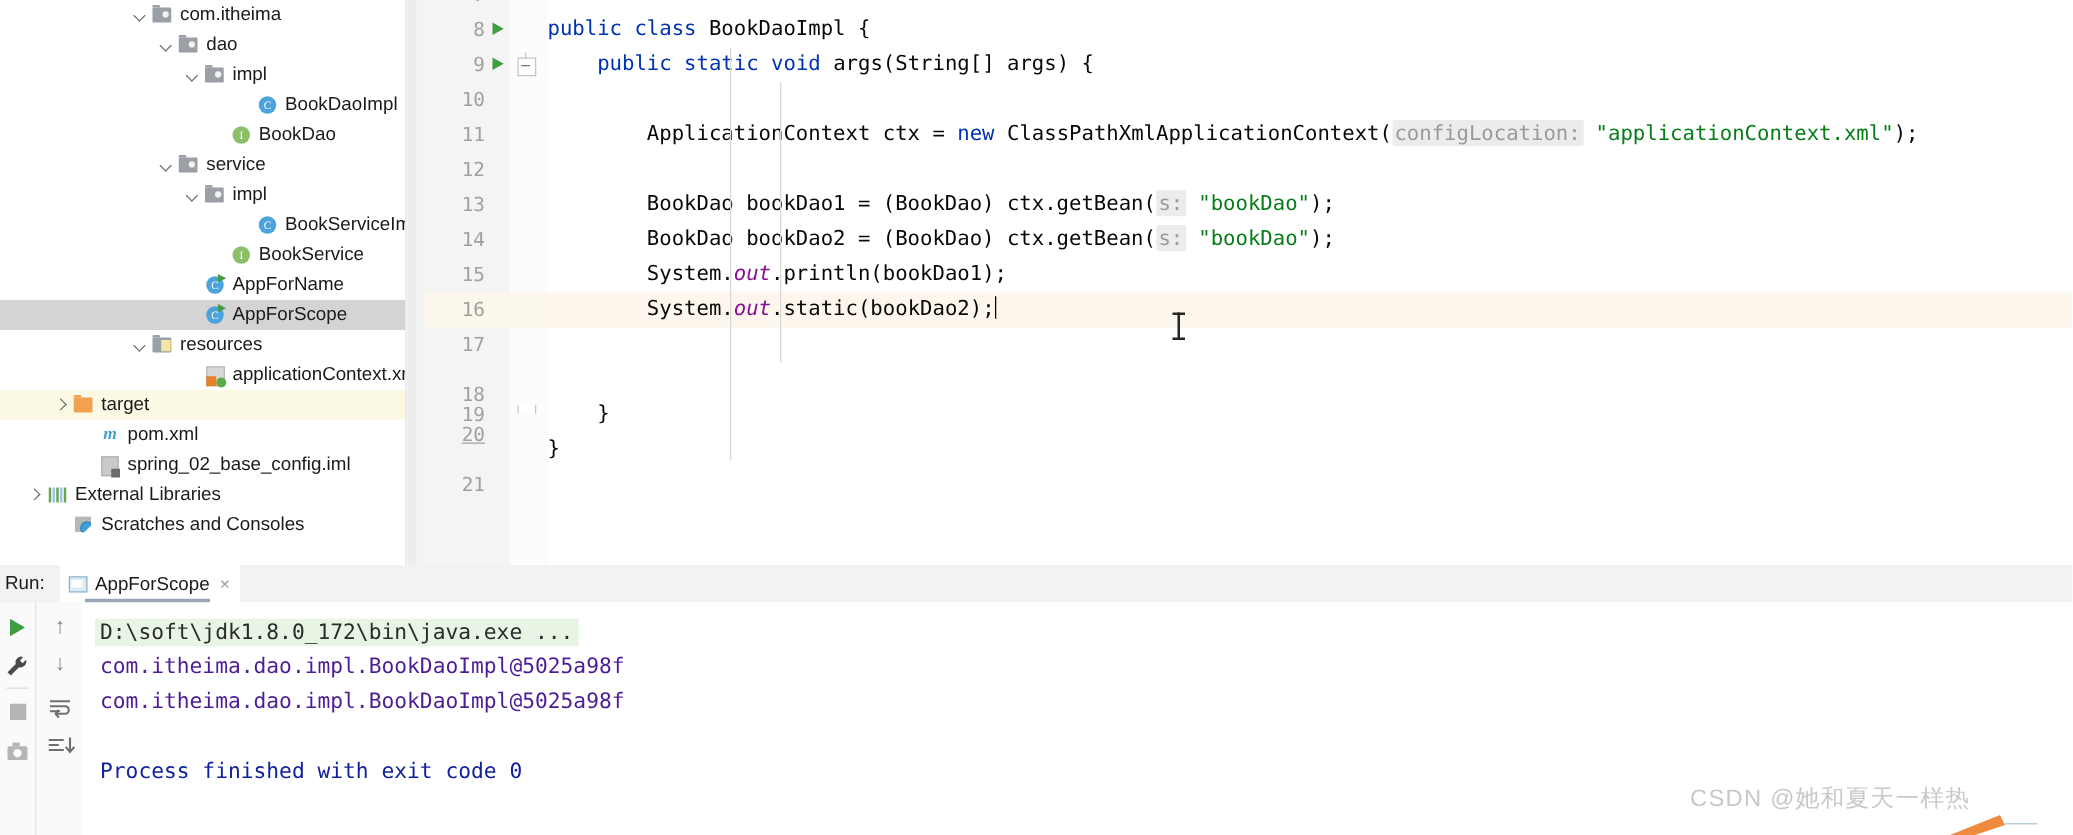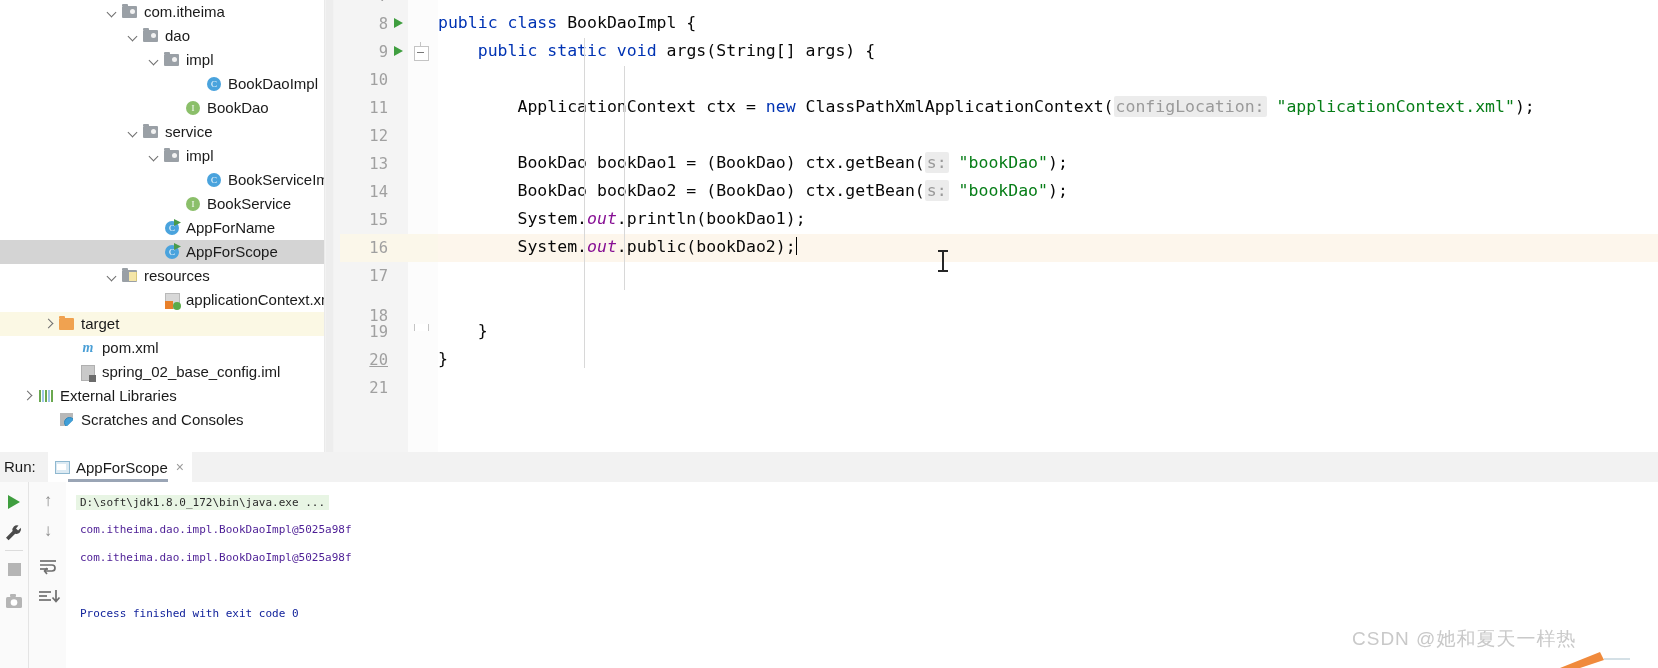--- a/index.html
+++ b/index.html
@@ -123,21 +123,21 @@
 
   .run-tools{position:absolute;left:0;top:30px;width:28px;height:186px;background:#fafafa;}
   .run-tools2{position:absolute;left:28px;top:30px;width:38px;height:186px;background:#fafafa;border-left:1px solid #e4e4e4;}
   .tool{position:absolute;left:0;width:28px;height:30px;}
   .tool2{position:absolute;left:0;width:38px;height:30px;color:#8a8a8a;text-align:center;line-height:30px;font-size:17px;}
   .t-play::after{content:"";position:absolute;left:8px;top:9px;border-left:12px solid #3f9e3f;border-top:7px solid transparent;border-bottom:7px solid transparent;}
   .t-stop::after{content:"";position:absolute;left:8px;top:9px;width:13px;height:13px;background:#b5b5b5;}
   .tool-sep{position:absolute;left:5px;width:18px;height:1px;background:#dcdcdc;}
 
   .console{position:absolute;left:66px;top:30px;right:0;height:186px;background:#ffffff;
-    font-family:"DejaVu Sans Mono","Liberation Mono",monospace;font-size:11px;}
+    font-family:"DejaVu Sans Mono","Liberation Mono",monospace;font-size:17px;}
   .cl{position:absolute;left:14px;white-space:pre;}
   .cl.cmd{color:#2b2b2b;background:#e8f5e4;padding:1px 4px;left:10px;}
   .cl.out{color:#4c1d95;text-align:right;}
   .cl.fin{color:#11229b;}
 
   .watermark{position:absolute;left:1352px;top:626px;font-size:19px;color:#c9c9c9;
     font-family:Liberation Sans, sans-serif;letter-spacing:1px;white-space:nowrap;}
   .cursor-arrow{position:absolute;left:1560px;top:650px;width:70px;height:22px;}
 </style>
 </head>
@@ -326,21 +326,21 @@
     <div class="ed-gutter"></div>
     <div class="ed-fold"></div>
     <div class="ed-code" id="ed-code">
         <div class="cline" style="top: 13px;"><span class="kw">public </span><span class="kw">class </span><span class="pl">BookDaoImpl {</span></div>
         <div class="cline" style="top: 41px;"><span class="pl">    </span><span class="kw">public </span><span class="kw">static </span><span class="kw">void </span><span class="pl">args</span><span class="pl">(String[] args) {</span></div>
         <div class="cline" style="top: 97px;"><span class="pl">        ApplicationContext ctx = </span><span class="kw">new </span><span class="pl">ClassPathXmlApplicationContext(</span><span class="hint">configLocation:</span><span class="pl"> </span><span class="str">"applicationContext.xml"</span><span class="pl">);</span></div>
         <div class="cline" style="top: 153px;"><span class="pl">        BookDao bookDao1 = (BookDao) ctx.getBean(</span><span class="hint">s:</span><span class="pl"> </span><span class="str">"bookDao"</span><span class="pl">);</span></div>
         <div class="cline" style="top: 181px;"><span class="pl">        BookDao bookDao2 = (BookDao) ctx.getBean(</span><span class="hint">s:</span><span class="pl"> </span><span class="str">"bookDao"</span><span class="pl">);</span></div>
         <div class="cline" style="top: 209px;"><span class="pl">        System.</span><span class="fld">out</span><span class="pl">.println(bookDao1);</span></div>
         <div class="hl-cur" style="top: 234px;"></div>
-        <div class="cline" style="top: 237px;"><span class="pl">        System.</span><span class="fld">out</span><span class="pl">.public(bookDao2);</span><span class="caret"></span></div>
+        <div class="cline" style="top: 237px;"><span class="pl">        System.</span><span class="fld">out</span><span class="pl">.static(bookDao2);</span><span class="caret"></span></div>
         <div class="cline" style="top: 321px;"><span class="pl">    }</span></div>
         <div class="cline" style="top: 349px;"><span class="pl">}</span></div>
         <div class="indent-guide" style="left: 146px; top: 38px; height: 330px;"></div>
         <div class="indent-guide" style="left: 186px; top: 66px; height: 224px;"></div>
       </div>
     <div id="gutter-marks">
         <div class="ln" style="top: -13px;">7</div>
         <div class="ln" style="top: 15px;">8</div>
         <div class="runmark" style="top: 18px;"></div>
         <div class="ln" style="top: 43px;">9</div>
@@ -351,21 +351,21 @@
         <div class="ln" style="top: 127px;">12</div>
         <div class="ln" style="top: 155px;">13</div>
         <div class="ln" style="top: 183px;">14</div>
         <div class="ln" style="top: 211px;">15</div>
         <div class="hl-cur" style="position: absolute; left: 6px; width: 98px; height: 28px; top: 234px; background: rgb(251, 247, 234);"></div>
         <div class="ln" style="top: 239px;">16</div>
         <div class="ln" style="top: 267px;">17</div>
         <div class="ln" style="top: 295px; margin-top: 12px;">18</div>
         <div class="ln" style="top: 323px;">19</div>
         <div class="fold-tip" style="left: 80px; top: 324px;"></div>
-        <div class="ln" style="top: 351px; text-decoration: underline;">20</div>
+        <div class="ln" style="top: 339px; text-decoration: underline;">20</div>
         <div class="ln" style="top: 379px;">21</div>
       </div>
     <div class="ibeam" style="left:608px;top:250px;"></div>
   </div>
 
   <div class="runpanel">
     <div class="run-tabbar">
       <div class="run-label">Run:</div>
       <div class="run-tab">
         <span class="tabico"></span>

